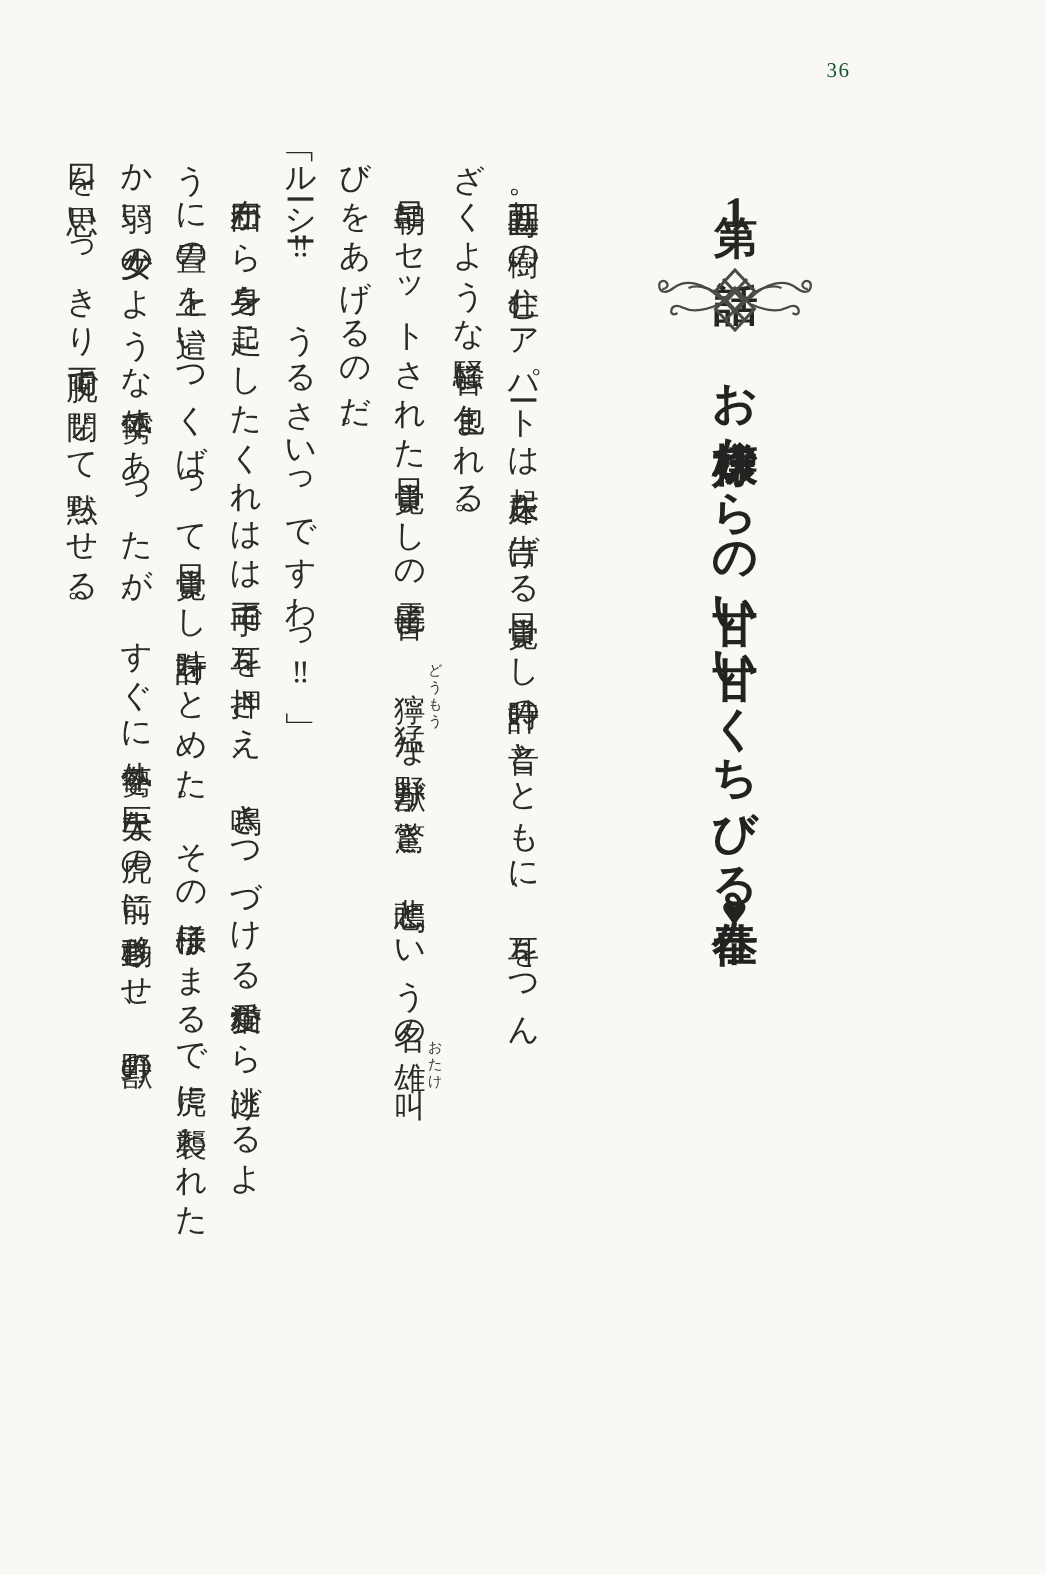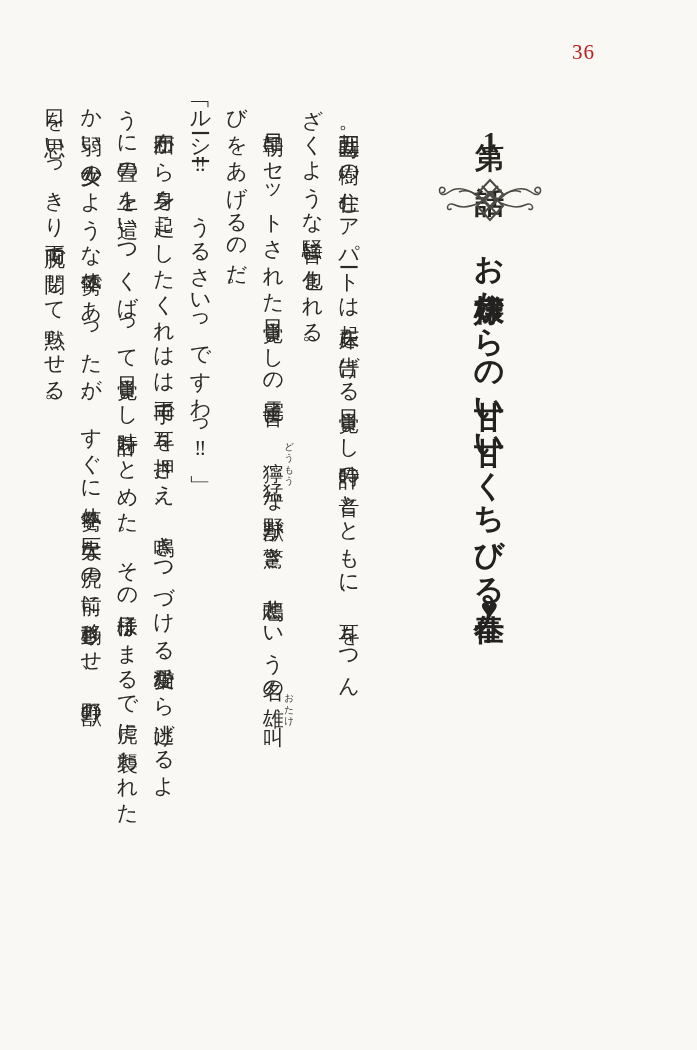--- a/index.html
+++ b/index.html
@@ -6,21 +6,21 @@
   .page{
     position:relative;
     width:697px;height:1050px;
     background:#f9f8f4;
     overflow:hidden;
     font-family:"Liberation Serif","DejaVu Serif",serif;
     color:#2b2a28;
   }
   .page-number{
     position:absolute;top:40px;left:551px;width:44px;
-    text-align:right;font-size:21px;letter-spacing:1px;color:#b91c1c;
+    text-align:left;font-size:14px;letter-spacing:1px;color:#14532d;
   }
   .title-block{
     position:absolute;top:120px;left:433px;width:114px;
     display:flex;flex-direction:column;align-items:center;
   }
   .chapter-label{
     writing-mode:vertical-rl;text-orientation:upright;
     font-size:29px;font-weight:600;letter-spacing:6px;color:#26251f;
   }
   .ornament{width:104px;height:46px;margin:7px 0 11px;}

